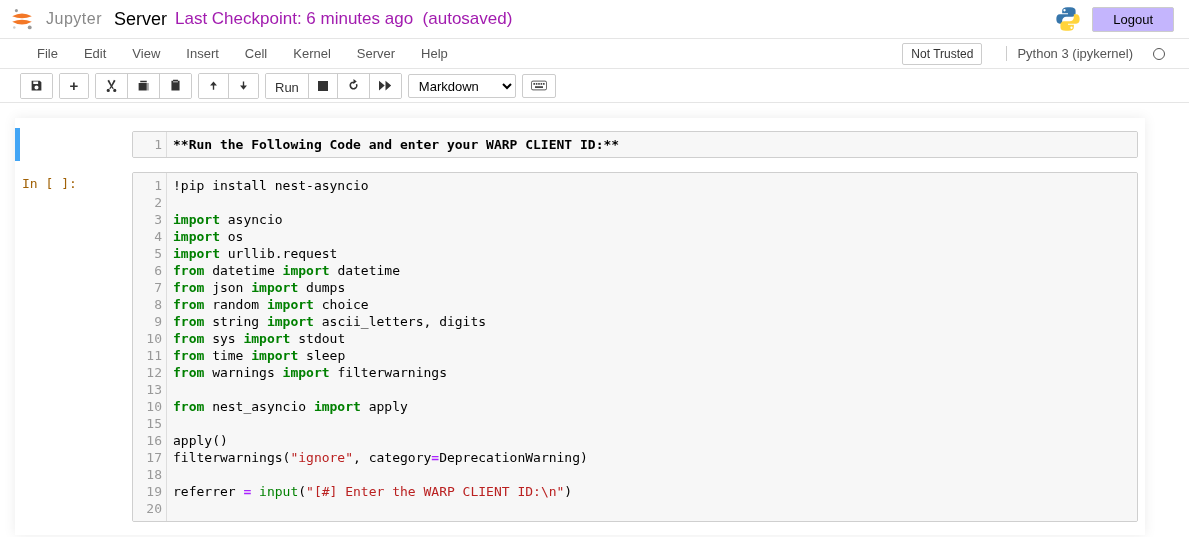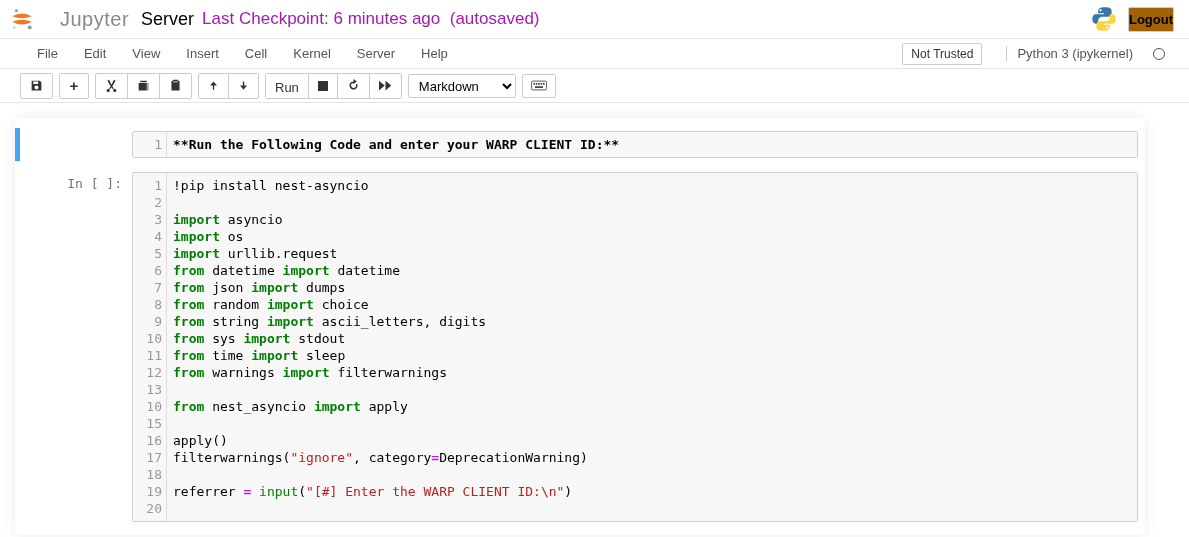--- a/index.html
+++ b/index.html
@@ -2,26 +2,26 @@
 <html><head>
 <meta charset="utf-8">
 <style>
 * { box-sizing: border-box; margin: 0; padding: 0; }
 body { font-family: "Helvetica Neue", Helvetica, Arial, sans-serif; font-size: 13px; color: #000; background: #fff; }
 
 
 .header { display: flex; align-items: center; padding: 5px 15px 5px 8px; border-bottom: 1px solid #e5e5e5; }
 .logo-group { display: flex; align-items: center; gap: 4px; }
 .jupyter-logo { width: 28px; height: 28px; }
-.jupyter-word { font-size: 20px; color: #888; font-weight: 400; letter-spacing: 0.5px; margin-left: 20px; }
+.jupyter-word { font-size: 16px; color: #888; font-weight: 400; letter-spacing: 0.5px; margin-left: 6px; }
 .notebook-name { font-size: 18px; color: #000; margin-left: 12px; }
 .checkpoint { font-size: 17px; color: #a21caf; margin-left: 8px; }
 .header-spacer { flex: 1; }
 .python-logo { width: 28px; height: 28px; margin-right: 10px; }
-.logout-btn { border: 1px solid #ccc; background: #a16207; padding: 4px 0; border-radius: 2px; font-size: 13px; cursor: pointer; font-weight: bold; }
+.logout-btn { border: 1px solid #ccc; background: #c4b5fd; padding: 4px 20px; border-radius: 2px; font-size: 13px; cursor: pointer; }
 
 
 .menubar { display: flex; align-items: center; padding: 0 24px; border-bottom: 1px solid #e5e5e5; height: 30px; gap: 14px; }
 .menu-item { padding: 6px 13px; color: #555; cursor: pointer; font-size: 13px; }
 .menubar-spacer { flex: 1; }
 .trust-box { border: 1px solid #ccc; padding: 3px 8px; font-size: 12px; color: #333; border-radius: 2px; margin-right: 10px; }
 .kernel-name { font-size: 13px; color: #555; padding-left: 10px; border-left: 1px solid #ccc; }
 .kernel-indicator { display: inline-block; width: 12px; height: 12px; border: 1.5px solid #555; border-radius: 50%; margin-left: 6px; vertical-align: middle; }
 
 
@@ -33,21 +33,21 @@
 .cell-type-select { border: 1px solid #ccc; padding: 3px 6px; font-size: 13px; border-radius: 2px; height: 24px; background: #fff; width: 108px; margin-right: 6px; }
 .cmd-palette-btn { border: 1px solid #ccc; background: #fff; padding: 4px 8px; border-radius: 2px; height: 24px; display: flex; align-items: center; cursor: pointer; }
 
 
 .notebook-wrapper { background: #fff; padding: 15px 0; }
 .notebook-container { max-width: 1130px; margin: 0 15px; background: #fff; box-shadow: 0 0 12px rgba(0,0,0,0.08); padding: 10px 0; }
 
 
 .cell { display: flex; padding: 3px 7px; }
 .cell.selected { border-left: 5px solid #42A5F5; padding-left: 2px; }
-.prompt { width: 110px; text-align: right; padding: 4px 10px 4px 0; font-family: monospace; font-size: 13px; color: #737373; flex-shrink: 0; }
+.prompt { width: 110px; padding: 4px 10px 4px 0; font-family: monospace; font-size: 13px; color: #a16207; flex-shrink: 0; }
 .input-area { flex: 1; display: flex; border: 1px solid #cfcfcf; border-radius: 2px; overflow: hidden; }
 .cell.selected .input-area { background: #f7f7f7; }
 
 .gutter { background: #f7f7f7; border-right: 1px solid #ddd; padding: 4px 4px 4px 0; text-align: right; min-width: 34px; color: #999; font-family: monospace; font-size: 13px; line-height: 17px; }
 .code-area { padding: 4px 6px; font-family: monospace; font-size: 13px; line-height: 17px; white-space: pre; flex: 1; background: #f7f7f7; }
 
 .cell.md .input-area { background: #f7f7f7; }
 .cell.code .input-area { background: #f7f7f7; }
 
 

